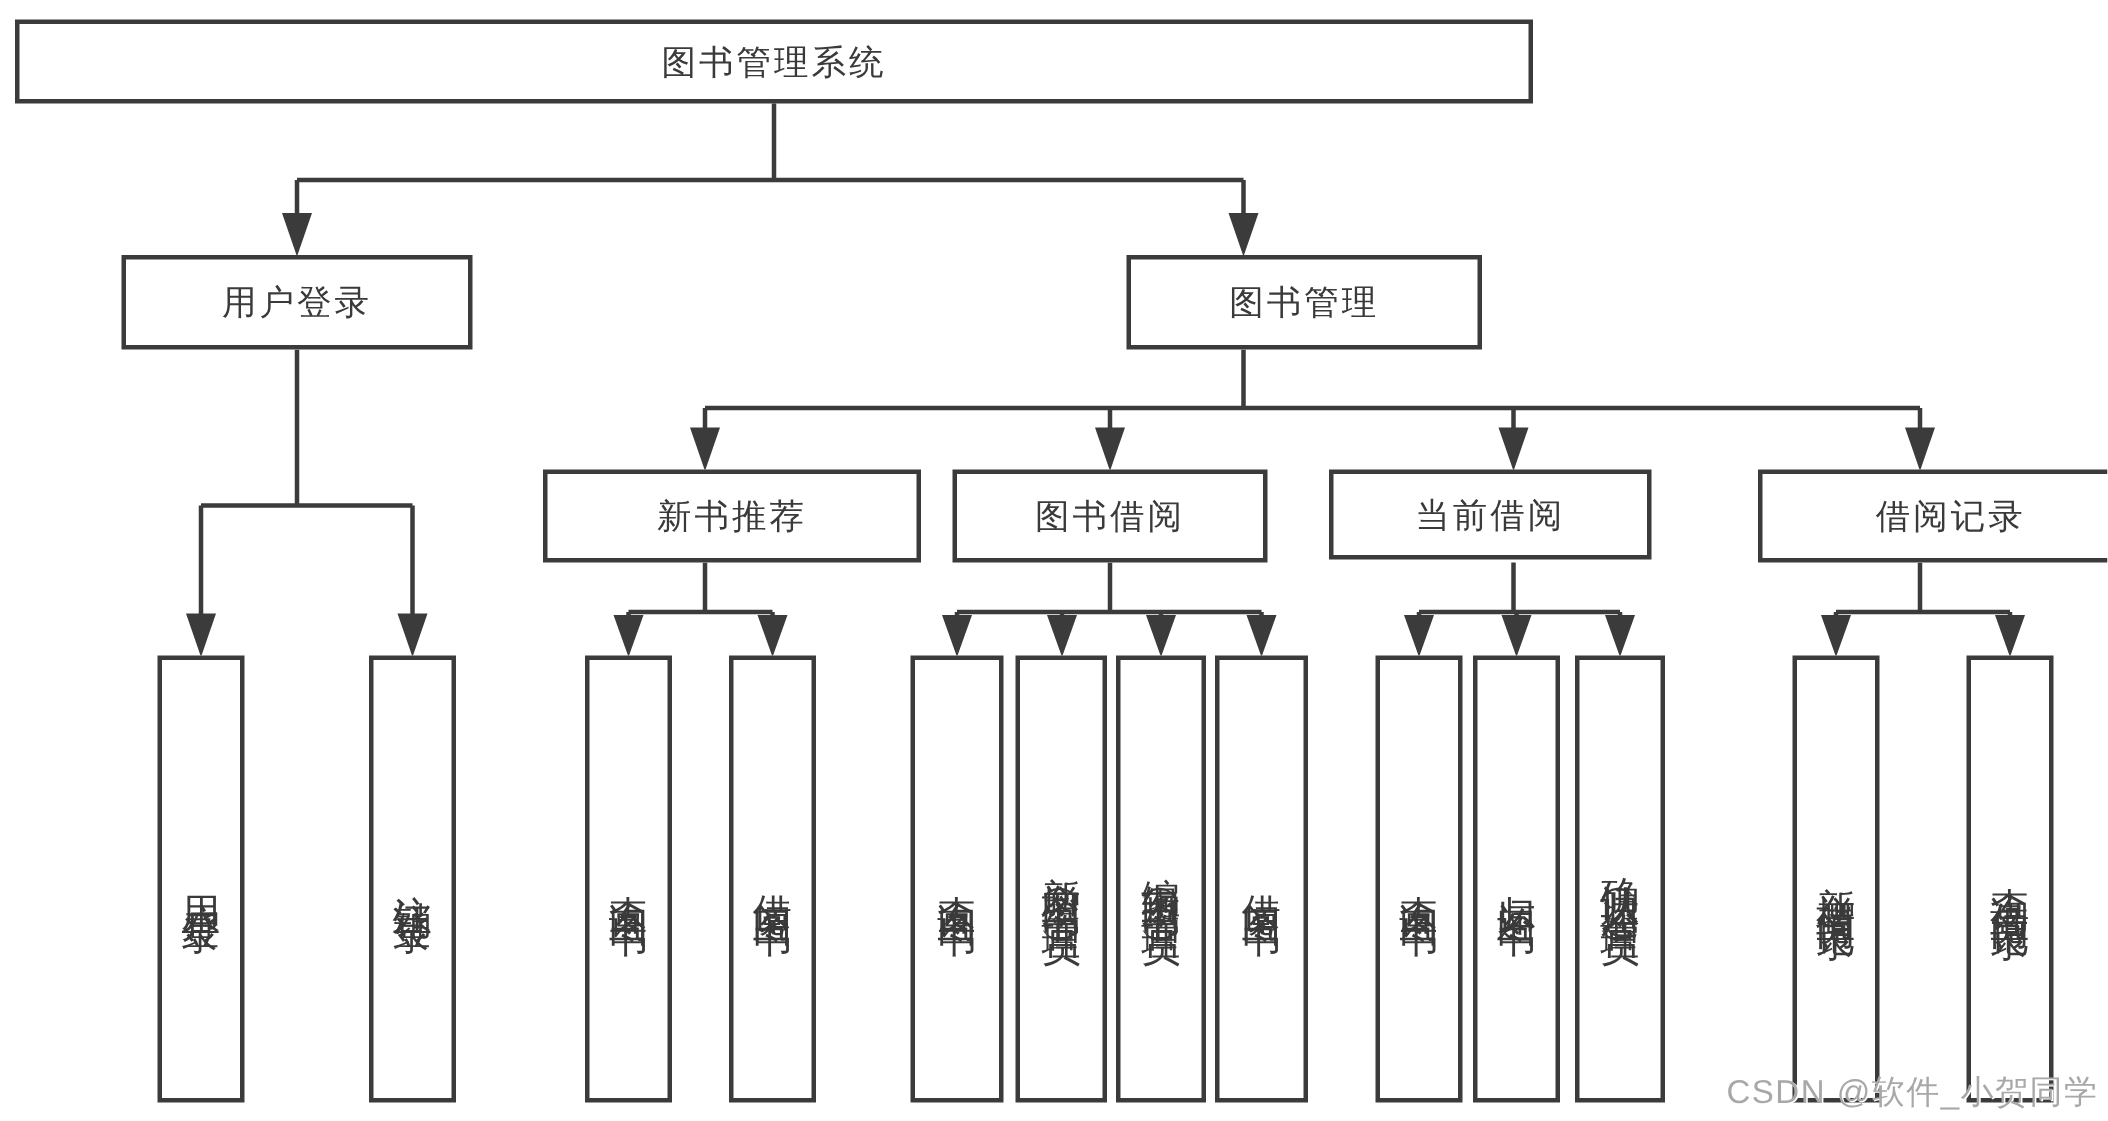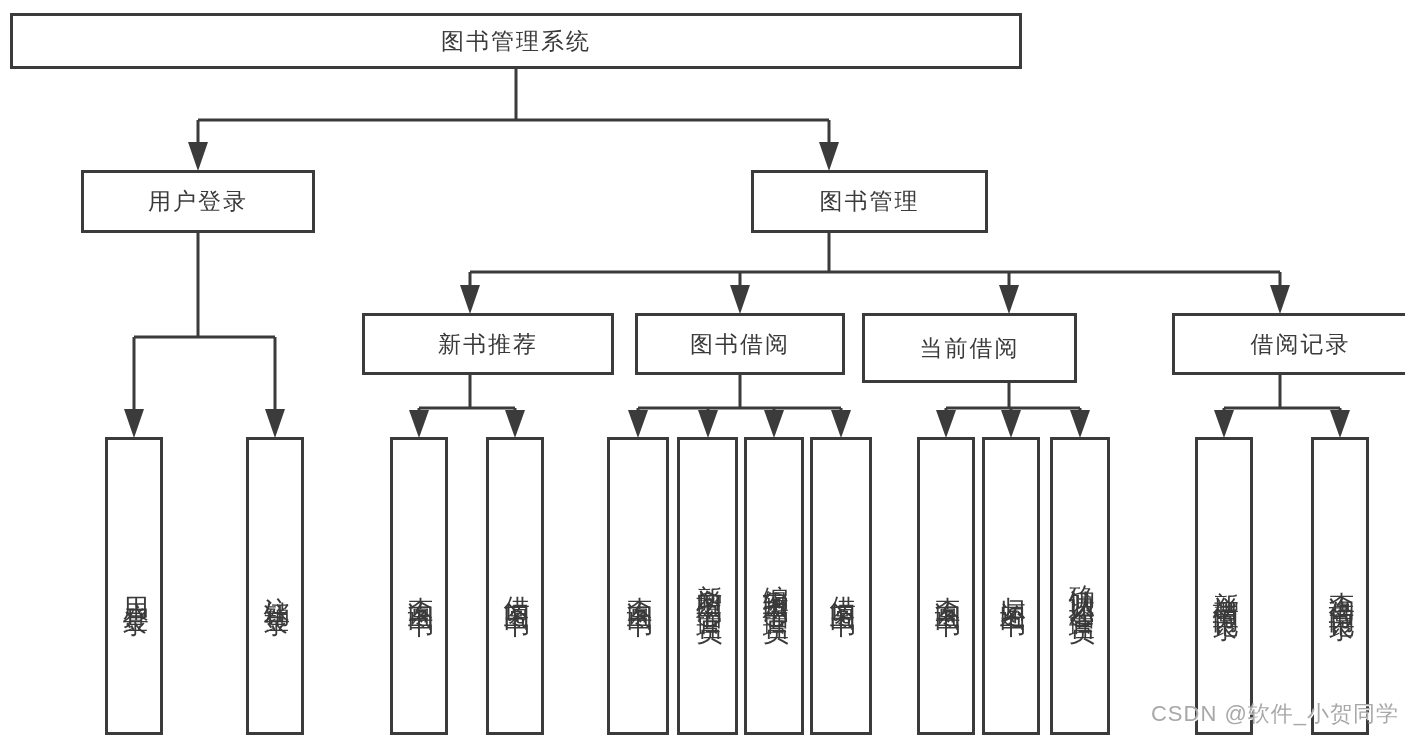--- a/index.html
+++ b/index.html
@@ -23,58 +23,57 @@
   }
   .box {
     position: absolute;
     box-sizing: border-box;
     background: #ffffff;
     border: 3px solid #3b3b3b;
     display: flex;
     align-items: center;
     justify-content: center;
     color: #3a3a3a;
-    font-family: Liberation Mono, monospace;
   }
   .hbox { font-size: 23px; letter-spacing: 2px; }
   .vbox span {
     writing-mode: vertical-rl;
     text-orientation: mixed;
     font-size: 26px;
     letter-spacing: 5px;
     line-height: 1.1;
     white-space: nowrap;
   }
   
   .n-root           { left: 10px;   top: 13px;  width: 1012px; height: 56px; }
   .n-user-login     { left: 81px;   top: 170px; width: 234px;  height: 63px; }
   .n-book-mgmt      { left: 711px;  top: 170px; width: 237px;  height: 63px; margin-left: 40px; }
   .n-new-book-rec   { left: 362px;  top: 313px; width: 252px;  height: 62px; }
   .n-book-borrow    { left: 635px;  top: 313px; width: 210px;  height: 62px; }
-  .n-current-borrow { left: 862px;  top: 313px; width: 215px;  height: 70px; }
+  .n-current-borrow { left: 886px;  top: 313px; width: 215px;  height: 60px; }
   .n-borrow-record  { left: 1172px; top: 313px; width: 257px;  height: 62px; }
   
   .leaf { top: 437px; height: 298px; }
   .l-ul-1 { left: 105px;  width: 58px; }
   .l-ul-2 { left: 246px;  width: 58px; }
   .l-nb-1 { left: 390px;  width: 58px; }
   .l-nb-2 { left: 486px;  width: 58px; }
   .l-bb-1 { left: 607px;  width: 62px; }
   .l-bb-2 { left: 677px;  width: 61px; }
   .l-bb-3 { left: 744px;  width: 60px; }
   .l-bb-4 { left: 810px;  width: 62px; }
   .l-cb-1 { left: 917px;  width: 58px; }
   .l-cb-2 { left: 982px;  width: 58px; }
   .l-cb-3 { left: 1050px; width: 60px; }
   .l-br-1 { left: 1195px; width: 58px; }
   .l-br-2 { left: 1311px; width: 58px; }
   .watermark {
     position: absolute;
     right: 6px;
-    bottom: 18px;
+    bottom: 4px;
     font-size: 22px;
     color: #a8a8a8;
     letter-spacing: 1px;
     z-index: 5;
     text-shadow: 1px 1px 0 #ffffff;
   }
 </style>
 </head>
 <body>
 

